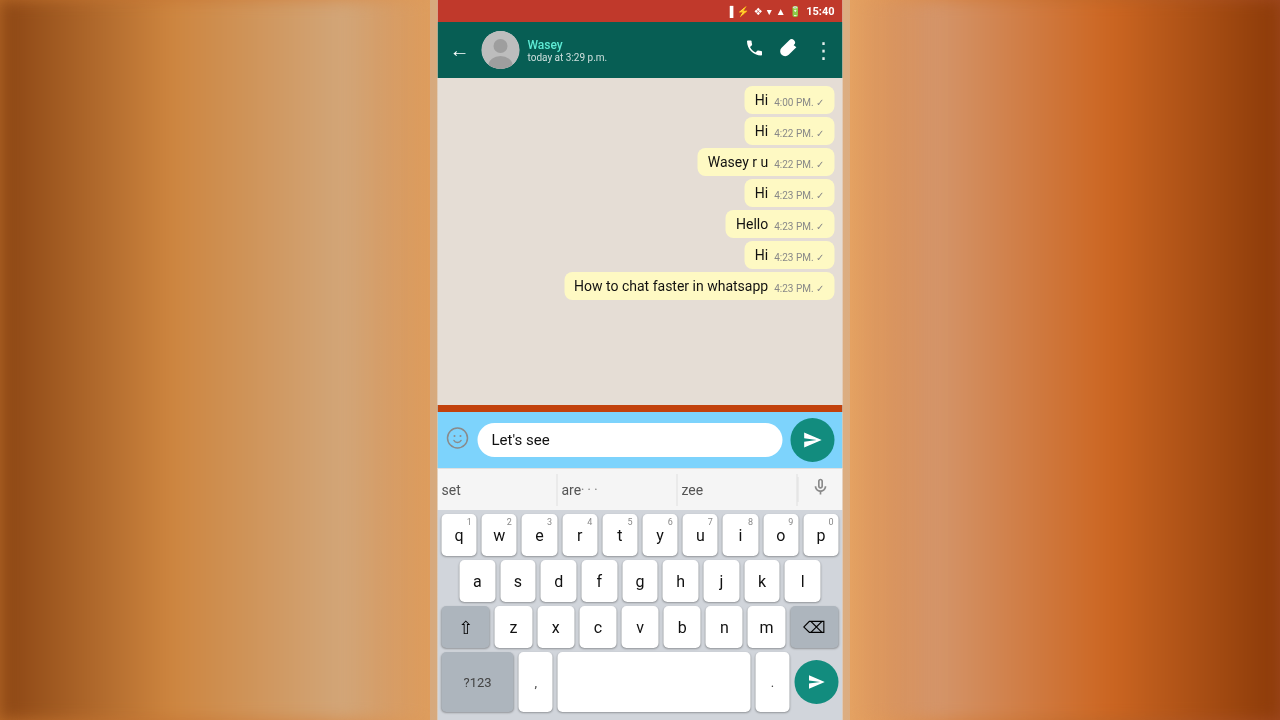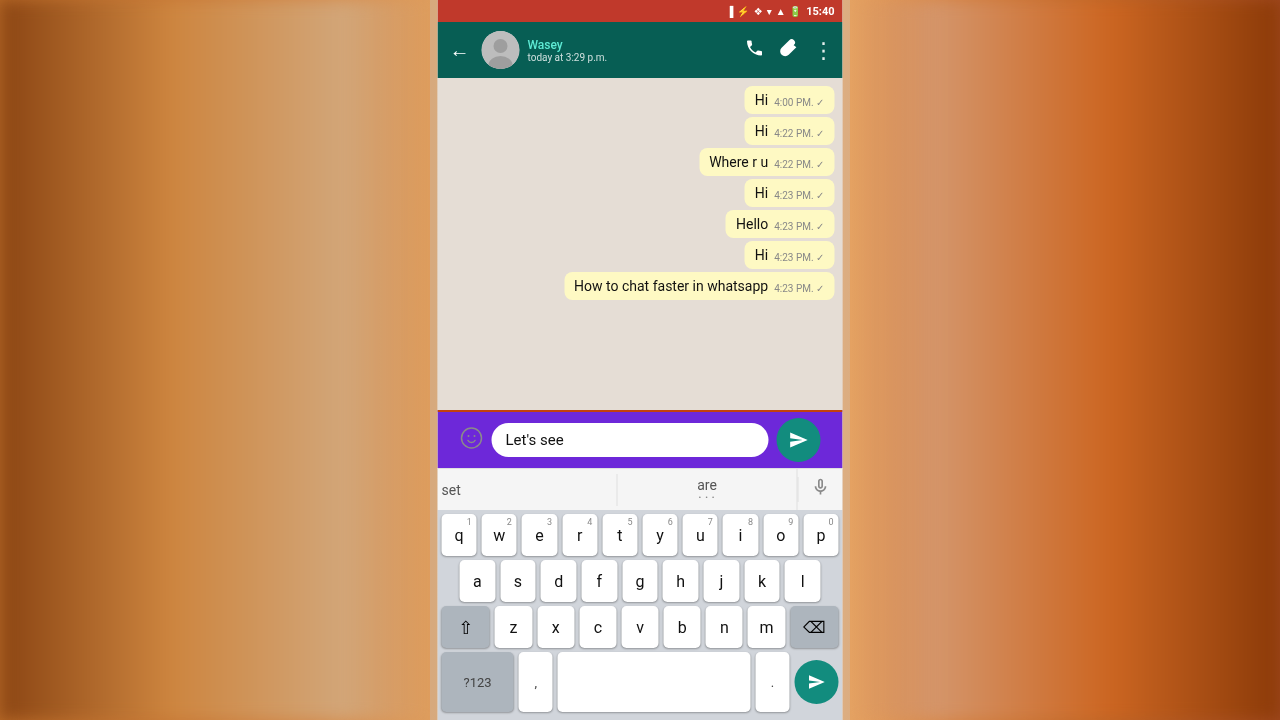--- a/index.html
+++ b/index.html
@@ -146,27 +146,27 @@
 
     .message-time {
       color: #888;
       font-size: 10px;
       white-space: nowrap;
       flex-shrink: 0;
     }
 
     
     .input-area {
-      background: #6d28d9;
-      padding: 6px 22px;
+      background: #7dd3fc;
+      padding: 6px 8px;
       display: flex;
       align-items: center;
       gap: 8px;
       flex-shrink: 0;
-      border-top: 2px solid #c2410c;
+      border-top: 7px solid #c2410c;
     }
 
     .emoji-btn {
       font-size: 22px;
       cursor: pointer;
       color: #8a8a8a;
     }
 
     .text-input {
       flex: 1;
@@ -405,21 +405,21 @@
   <div class="chat-area">
     <div class="message-bubble">
       <span class="message-text">Hi</span>
       <span class="message-time">4:00 PM. ✓</span>
     </div>
     <div class="message-bubble">
       <span class="message-text">Hi</span>
       <span class="message-time">4:22 PM. ✓</span>
     </div>
     <div class="message-bubble">
-      <span class="message-text">Where r u</span>
+      <span class="message-text">Wasey r u</span>
       <span class="message-time">4:22 PM. ✓</span>
     </div>
     <div class="message-bubble">
       <span class="message-text">Hi</span>
       <span class="message-time">4:23 PM. ✓</span>
     </div>
     <div class="message-bubble">
       <span class="message-text">Hello</span>
       <span class="message-time">4:23 PM. ✓</span>
     </div>
@@ -449,23 +449,26 @@
       <svg width="20" height="20" viewBox="0 0 24 24" fill="white">
         <path d="M2 21l21-9L2 3v7l15 2-15 2v7z"></path>
       </svg>
     </div>
   </div>
 
   <div class="suggestions-bar">
     <div class="suggestion">
       <span>set</span>
     </div>
-    <div class="suggestion suggestion-dots" style="display:flex;flex-direction:column;align-items:center;">
+    <div class="suggestion suggestion-dots" style="display:flex;align-items:center;">
       <span>are</span>
       <span class="dots-indicator">• • •</span>
+    </div>
+    <div class="suggestion">
+      <span>zee</span>
     </div>
     <div class="mic-btn">
       <svg width="20" height="20" viewBox="0 0 24 24" fill="#8a8a8a">
         <path d="M12 14c1.66 0 3-1.34 3-3V5c0-1.66-1.34-3-3-3S9 3.34 9 5v6c0 1.66 1.34 3 3 3zm-1-9c0-.55.45-1 1-1s1 .45 1 1v6c0 .55-.45 1-1 1s-1-.45-1-1V5z"></path>
         <path d="M17 11c0 2.76-2.24 5-5 5s-5-2.24-5-5H5c0 3.53 2.61 6.43 6 6.92V21h2v-3.08c3.39-.49 6-3.39 6-6.92h-2z"></path>
       </svg>
     </div>
   </div>
 
   <div class="keyboard">

